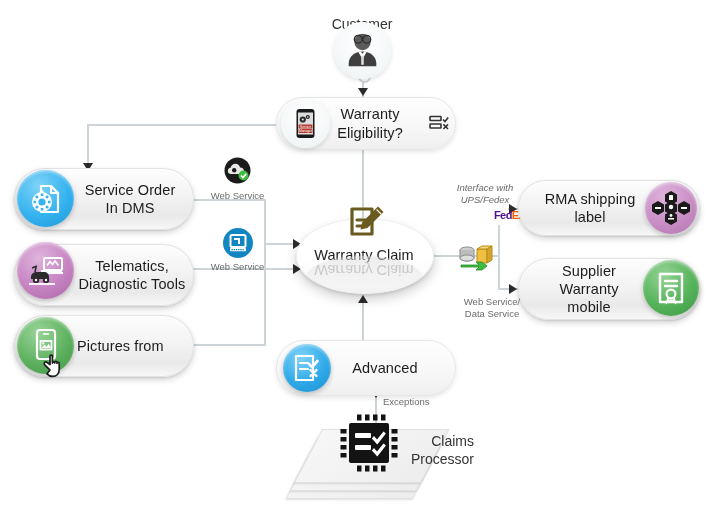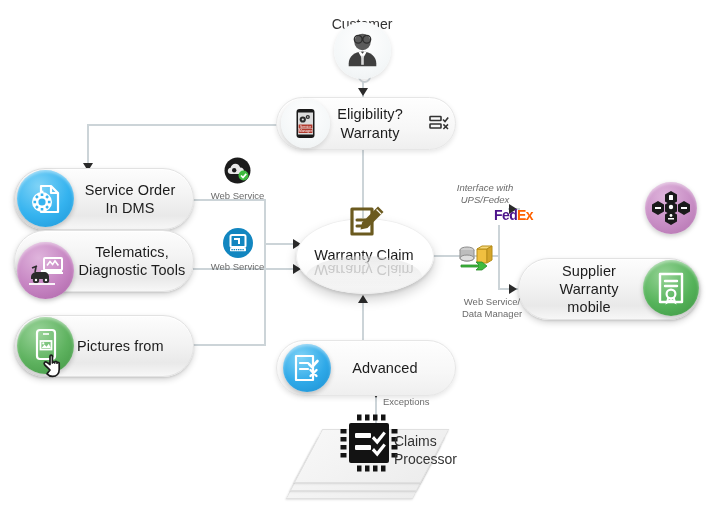--- a/index.html
+++ b/index.html
@@ -140,22 +140,22 @@
           <rect x="27.2" y="33.8" width="2.6" height="9" fill="#d9d9d9"></rect>
           <path d="M20.3 17.2a3.9 3.9 0 1 1 7.8 0 3.9 3.9 0 0 1-7.8 0zm8.6 0a3.9 3.9 0 1 1 7.8 0 3.9 3.9 0 0 1-7.8 0z" fill="none" stroke="#2e2e2e" stroke-width="1.3"></path>
           <path d="M28.1 17h0.8" stroke="#2e2e2e" stroke-width="1.3"></path>
         </g>
       </svg>
     </span>
   </div>
 
   <div class="pill outline" style="left:276px;top:97px;width:180px;height:53px;">
     <div class="label" style="padding-left:36px;padding-right:28px;">
+      <div>Warranty</div>
       <div>Eligibility?</div>
-      <div>Warranty</div>
     </div>
   </div>
   <div class="badge-ring" style="left:281px;top:99px;width:49px;height:49px;">
     <span>
       <svg width="49" height="49" viewBox="0 0 49 49" class="fx">
         <rect x="15.5" y="10" width="18" height="29" rx="3" fill="#1a1a1a"></rect>
         <rect x="17" y="13.5" width="15" height="22" fill="#dcdcdc"></rect>
         <circle cx="21.8" cy="20.5" r="3.1" fill="#2b2b2b"></circle>
         <circle cx="21.8" cy="20.5" r="1.1" fill="#dcdcdc"></circle>
         <circle cx="26.8" cy="18" r="2.1" fill="#2b2b2b"></circle>
@@ -192,21 +192,21 @@
         <g fill="#fff" stroke="#35b3ef" stroke-width="0">
           <rect x="12.6" y="9.6" width="2.8" height="4" fill="#fff"></rect>
         </g>
         <g stroke="#35b3ef" stroke-width="2.6">
           <path d="M14 12.5v2.6M14 27v2.6M5.5 21h2.6M19.9 21h2.6M8 15l1.8 1.8M18.2 25.2l1.8 1.8M20 15l-1.8 1.8M9.8 25.2L8 27"></path>
         </g>
       </svg>
     </span>
   </div>
 
-  <div class="pill" style="left:14px;top:230px;width:180px;height:62px;">
+  <div class="pill" style="left:14px;top:244px;width:180px;height:62px;">
     <div class="label" style="padding-left:62px;padding-right:6px;">
       <div>Telematics,</div>
       <div>Diagnostic Tools</div>
     </div>
   </div>
   <div class="badge" style="left:17px;top:242px;width:57px;height:57px;background:radial-gradient(circle at 38% 28%, #dfb4dc 0%, #c684c2 55%, #ab62a6 100%);">
     <span>
       <svg width="40" height="36" viewBox="0 0 40 36" class="fx">
         <rect x="18" y="5" width="18" height="12" rx="1" fill="none" stroke="#fff" stroke-width="2"></rect>
         <path d="M21 12.5l3-4 2.6 3 2.4-3.6 3.4 4.6" fill="none" stroke="#fff" stroke-width="1.6"></path>
@@ -301,26 +301,31 @@
       <rect x="0" y="1" width="22" height="16" fill="#ffffff"></rect>
       <path d="M1 12l18-9 2 3-16 9z" fill="#1a3d80"></path>
       <path d="M2 14l17-8" stroke="#d8232a" stroke-width="1.2"></path>
       <path d="M1 15.5h20" stroke="#1a3d80" stroke-width="1.4"></path>
       <text x="11" y="17" font-size="3" fill="#1a3d80" text-anchor="middle" font-family="'Liberation Sans',sans-serif">USPS</text>
     </svg>
     <svg width="12" height="14" viewBox="0 0 12 14" class="fx">
       <path d="M6 1c2 1 4 1.4 5 1.4v5.2C11 10.6 8.4 12.4 6 13.2 3.6 12.4 1 10.6 1 7.6V2.4C2 2.4 4 2 6 1z" fill="#6b4a14"></path>
       <path d="M6 3.5c1 .6 2.2.8 2.8.8v3c0 1.6-1.4 2.6-2.8 3-1.4-.4-2.8-1.4-2.8-3v-3c.6 0 1.8-.2 2.8-.8z" fill="#f0b429"></path>
     </svg>
-    <div style="display:flex;font-weight:bold;font-size:14px;letter-spacing:-0.6px;padding-left:44px;">
+    <div style="display:flex;font-weight:bold;font-size:11px;letter-spacing:-0.6px;padding-left:44px;">
       <span style="color:#4d148c;">Fed</span>
         <span style="color:#ff6200;">Ex</span>
     </div>
   </div>
 
+  <div class="pill" style="left:518px;top:180px;width:182px;height:56px;">
+    <div class="label" style="padding-left:12px;padding-right:50px;">
+      <div>RMA shipping label</div>
+    </div>
+  </div>
   <div class="badge" style="left:645px;top:182px;width:52px;height:52px;background:radial-gradient(circle at 38% 28%, #dfb4dc 0%, #c88ec5 55%, #b16fad 100%);">
     <span>
       <svg width="40" height="40" viewBox="0 0 40 40" class="fx">
         <g fill="#1a1a1a">
           <path d="M20 3l6 3.5v7L20 17l-6-3.5v-7z"></path>
           <path d="M20 23l6 3.5v7L20 37l-6-3.5v-7z"></path>
           <path d="M7 13l6 3.5v7L7 27l-6-3.5v-7z"></path>
           <path d="M33 13l6 3.5v7L33 27l-6-3.5v-7z"></path>
           <path d="M20 13l6 3.5v7L20 27l-6-3.5v-7z"></path>
         </g>
@@ -342,21 +347,21 @@
       <path d="M5 7v8c0 1.7 3.1 3 7 3s7-1.3 7-3V7" fill="#bdbdbd" stroke="#8d8d8d"></path>
       <ellipse cx="12" cy="15" rx="7" ry="3" fill="#dedede" stroke="#8d8d8d"></ellipse>
       <path d="M22 6h10v14H22z" fill="#f0c040" stroke="#b78d18"></path>
       <path d="M22 6l5-3 10 0-5 3z" fill="#f7d97a" stroke="#b78d18"></path>
       <path d="M32 6l5-3v14l-5 3z" fill="#d4a52a" stroke="#b78d18"></path>
       <path d="M6 22h18l-3-3h6l5 4-5 4h-6l3-3H6z" fill="#3fbb3f" stroke="#2a8a2a" stroke-width="0.8"></path>
     </svg>
   </div>
   <div class="capsule-txt" style="left:448px;top:296px;width:88px;">
     <div>Web Service/</div>
-    <div>Data Manager</div>
+    <div>Data Service</div>
   </div>
 
   <div class="pill" style="left:518px;top:258px;width:182px;height:62px;">
     <div class="label" style="padding-left:12px;padding-right:52px;">
       <div>Supplier Warranty</div>
       <div>mobile</div>
     </div>
   </div>
   <div class="badge" style="left:643px;top:260px;width:56px;height:56px;background:radial-gradient(circle at 38% 28%, #96d396 0%, #55b35a 55%, #3d9442 100%);">
     <span>
@@ -411,18 +416,18 @@
         <rect x="53.5" y="41" width="6" height="4.5"></rect>
       </g>
       <g fill="#ffffff">
         <rect x="17" y="21" width="16" height="5" rx="1"></rect>
         <rect x="17" y="33" width="16" height="5" rx="1"></rect>
         <path d="M36 24l3 3.5 6.5-8 2.4 2-8.6 11-5.5-6z"></path>
         <path d="M36 36l3 3.5 6.5-8 2.4 2-8.6 11-5.5-6z"></path>
       </g>
     </svg>
   </span>
-  <div class="node-txt" style="left:394px;top:433px;width:80px;text-align:left;">
+  <div class="node-txt" style="left:394px;top:433px;width:80px;text-align:right;">
     <div>Claims</div>
     <div>Processor</div>
   </div>
 
 </div>
 
 </body></html>

